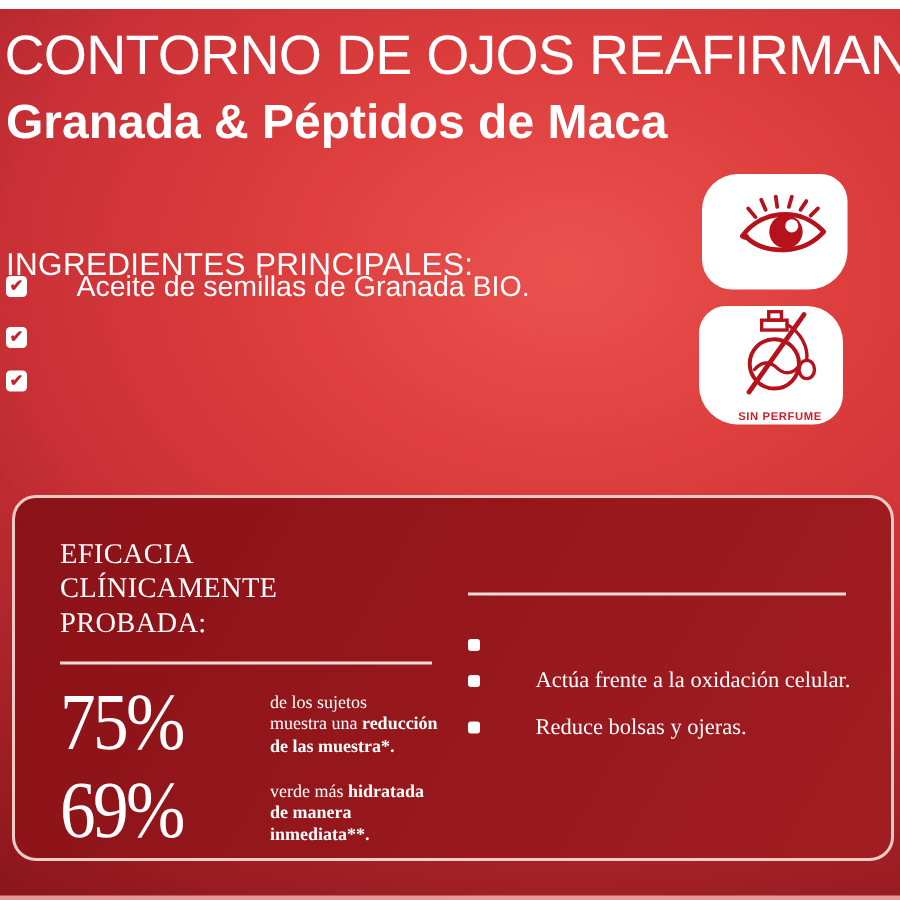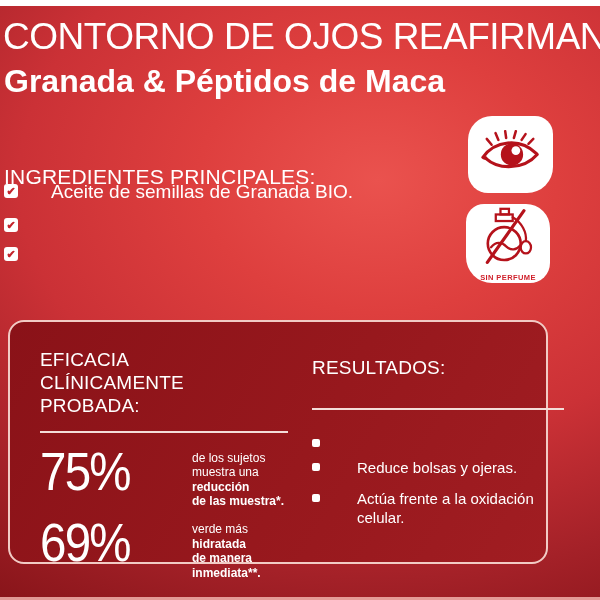--- a/index.html
+++ b/index.html
@@ -21,38 +21,39 @@
   .ing-heading{position:absolute;top:141px;left:4px;font-size:21px;letter-spacing:.2px;margin-top:24px;}
   .checklist{position:absolute;top:181px;left:4px;margin:0;padding:0;list-style:none;width:440px;}
   .checklist li{display:flex;gap:9px;margin-bottom:12px;font-size:19px;line-height:1.18;}
   .checkbox{
     flex:0 0 auto;width:14px;height:14px;margin-top:3px;background:#fff;border-radius:3px;
     color:#c4232b;font-size:11px;font-weight:700;display:flex;align-items:center;justify-content:center;
   }
   .pre{white-space:pre-line;margin-left:24px;}
   .badge{
     position:absolute;background:#fff;border-radius:20px;
-    display:flex;flex-direction:column;align-items:center;justify-content:center;
+    display:flex;flex-direction:column;align-items:center;justify-content:center;padding-left:12px;
   }
   .badge-eye{left:468px;top:116px;width:85px;height:77px;border-radius:24px 18px 26px 20px;}
   .badge-perfume{left:466px;top:204px;width:84px;height:79px;border-radius:18px 24px 20px 26px;}
   .badge-label{font-size:7.5px;font-weight:700;color:#cf1f2a;letter-spacing:.4px;margin-top:1px;}
   .panel{
-    position:absolute;left:8px;top:320px;width:540px;height:244px;box-sizing:border-box;
+    position:absolute;left:8px;top:330px;width:588px;height:244px;box-sizing:border-box;
     border:2px solid #f2cbc5;border-radius:16px;
     background:linear-gradient(120deg,#8a1218 0%,#97181d 55%,#a11d22 100%);
+    font-family:Liberation Serif, serif;
   }
   .eff-col{position:absolute;left:30px;top:26px;width:255px;}
   .res-col{position:absolute;left:302px;top:34px;width:262px;}
   .panel-heading{font-size:19px;line-height:1.22;letter-spacing:.2px;width:235px;}
   .divider{height:2px;background:#f4ddd9;border:none;margin:0;}
   .eff-divider{margin-top:13px;width:248px;}
   .res-divider{margin-top:29px;width:252px;}
   .stats{margin-top:13px;}
-  .stat-row{display:flex;align-items:flex-start;gap:12px;}
+  .stat-row{display:flex;align-items:flex-start;}
   .stat-row + .stat-row{margin-top:8px;}
   .stat-value{
     flex:0 0 116px;font-size:54px;line-height:.95;letter-spacing:-2px;
     transform:scaleX(.88);transform-origin:left top;
   }
   .stat-desc{font-size:12px;line-height:1.22;padding-top:5px;width:175px;}
   .stat-desc b{font-weight:700;}
   .results-list{margin:24px 0 0 0;padding:0;list-style:none;}
   .results-list li{display:flex;gap:13px;margin-bottom:11px;font-size:15px;line-height:1.3;}
   .bullet{flex:0 0 auto;width:8px;height:8px;margin-top:5px;background:#fff;border-radius:2px;}
@@ -128,32 +129,31 @@
         <div class="stat-row">
           <div class="stat-value">69%</div>
           <div class="stat-desc pre"><span>verde más </span><b>hidratada
 de manera
 inmediata**.</b></div>
         </div>
       </div>
     </div>
 
     <div class="res-col">
-      <div class="panel-heading">RESULTADOS:</div>
       <hr class="divider res-divider">
       <ul class="results-list">
         <li>
           <span class="bullet"></span>
         </li>
         <li>
           <span class="bullet"></span>
-          <span class="pre">Reduce bolsas y ojeras.</span>
+          <span class="pre">Actúa frente a la oxidación celular.</span>
         </li>
         <li>
           <span class="bullet"></span>
-          <span class="pre">Actúa frente a la oxidación celular.</span>
+          <span class="pre">Reduce bolsas y ojeras.</span>
         </li>
       </ul>
     </div>
   </div>
 
   <div class="bottom-strip"></div>
 </div>
 
 </body></html>

